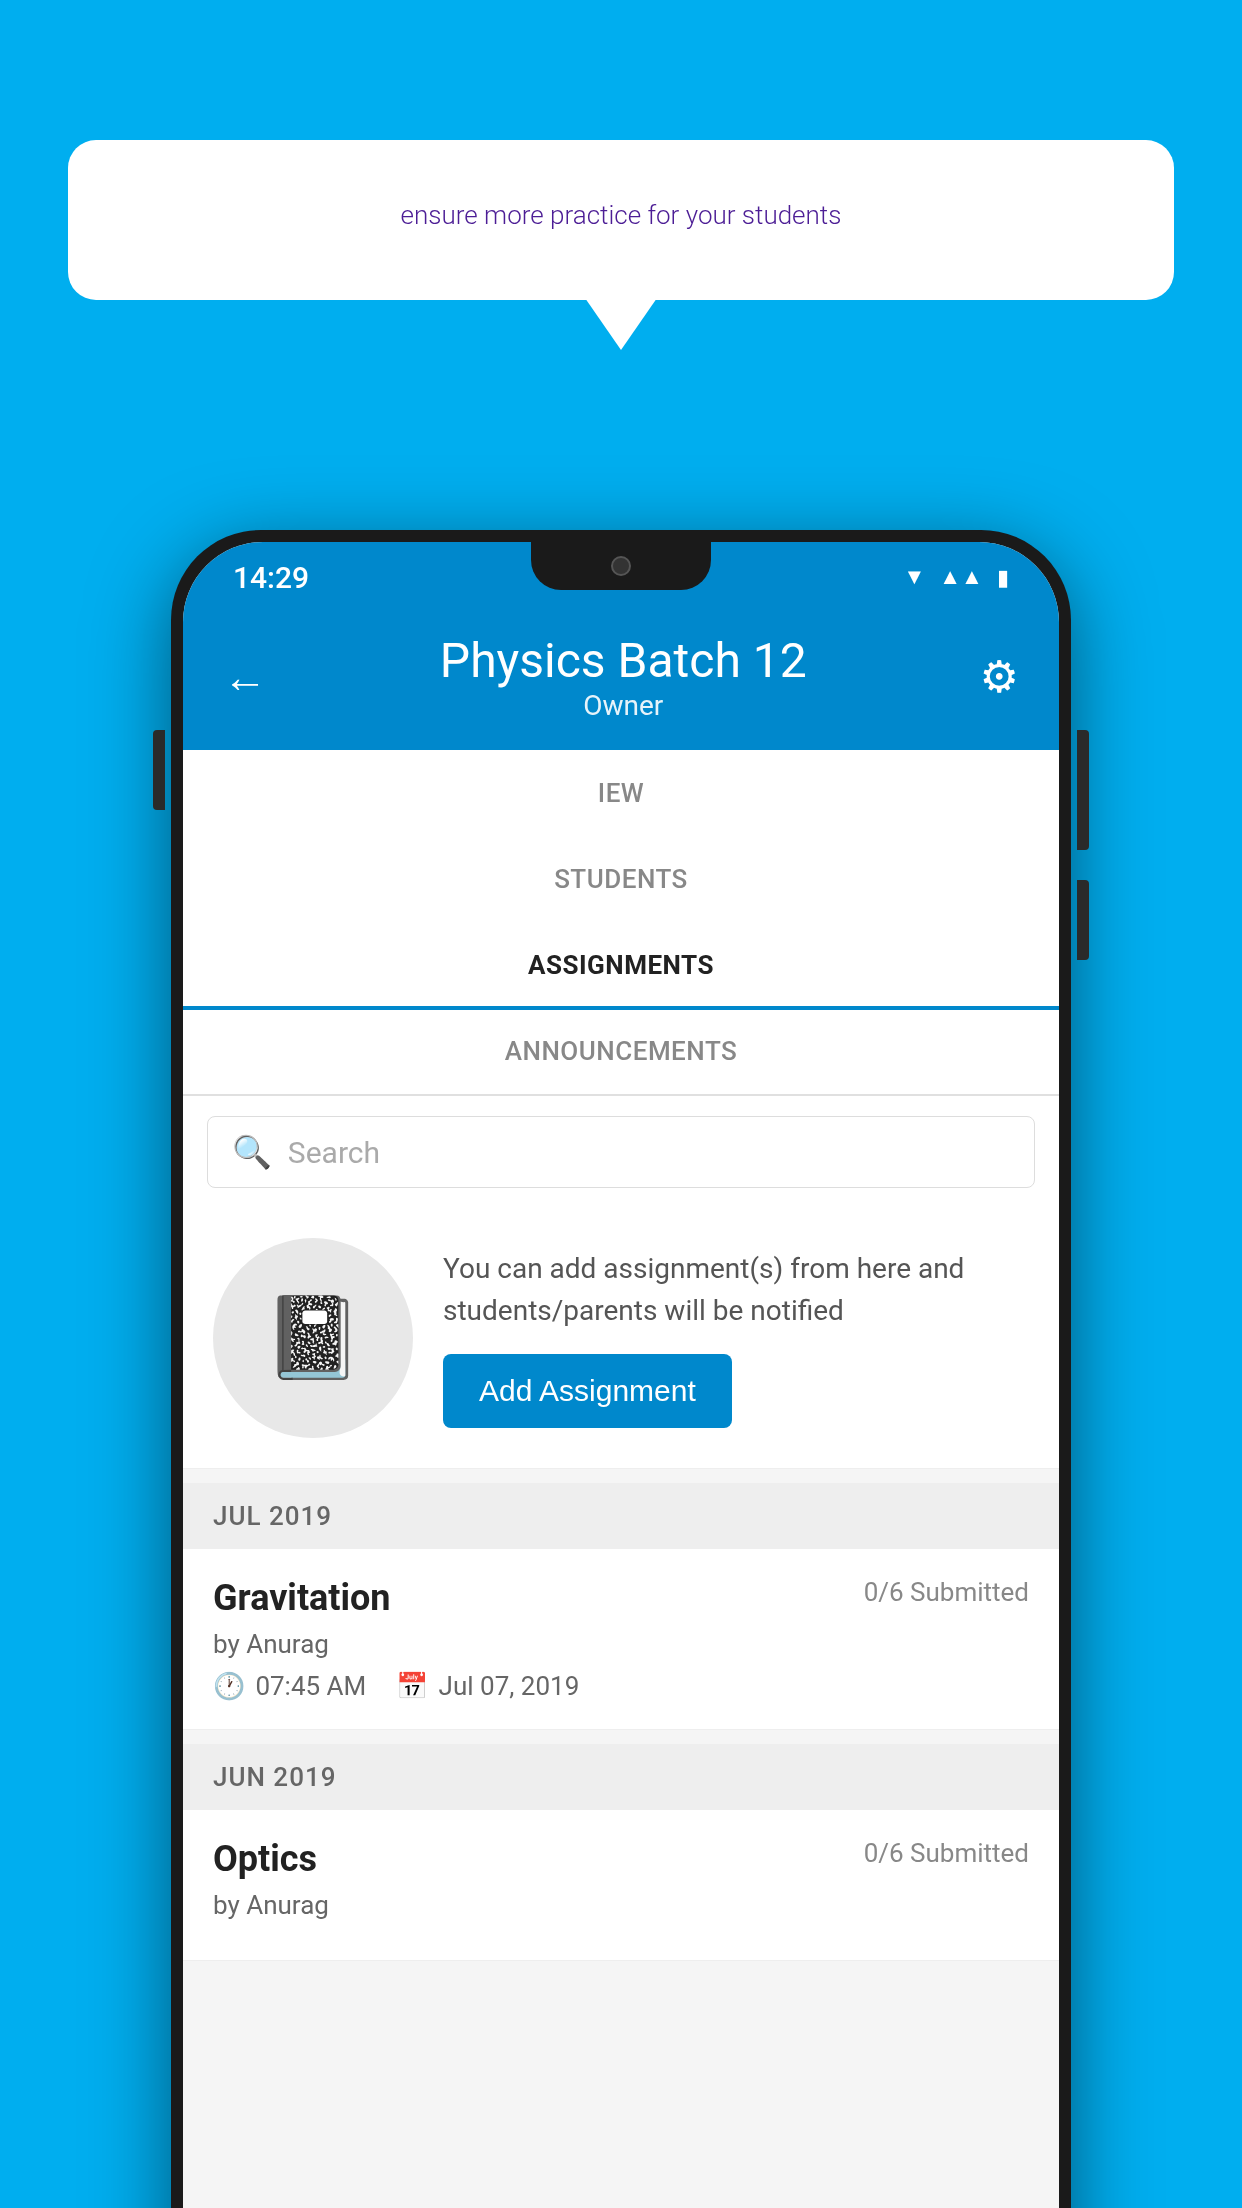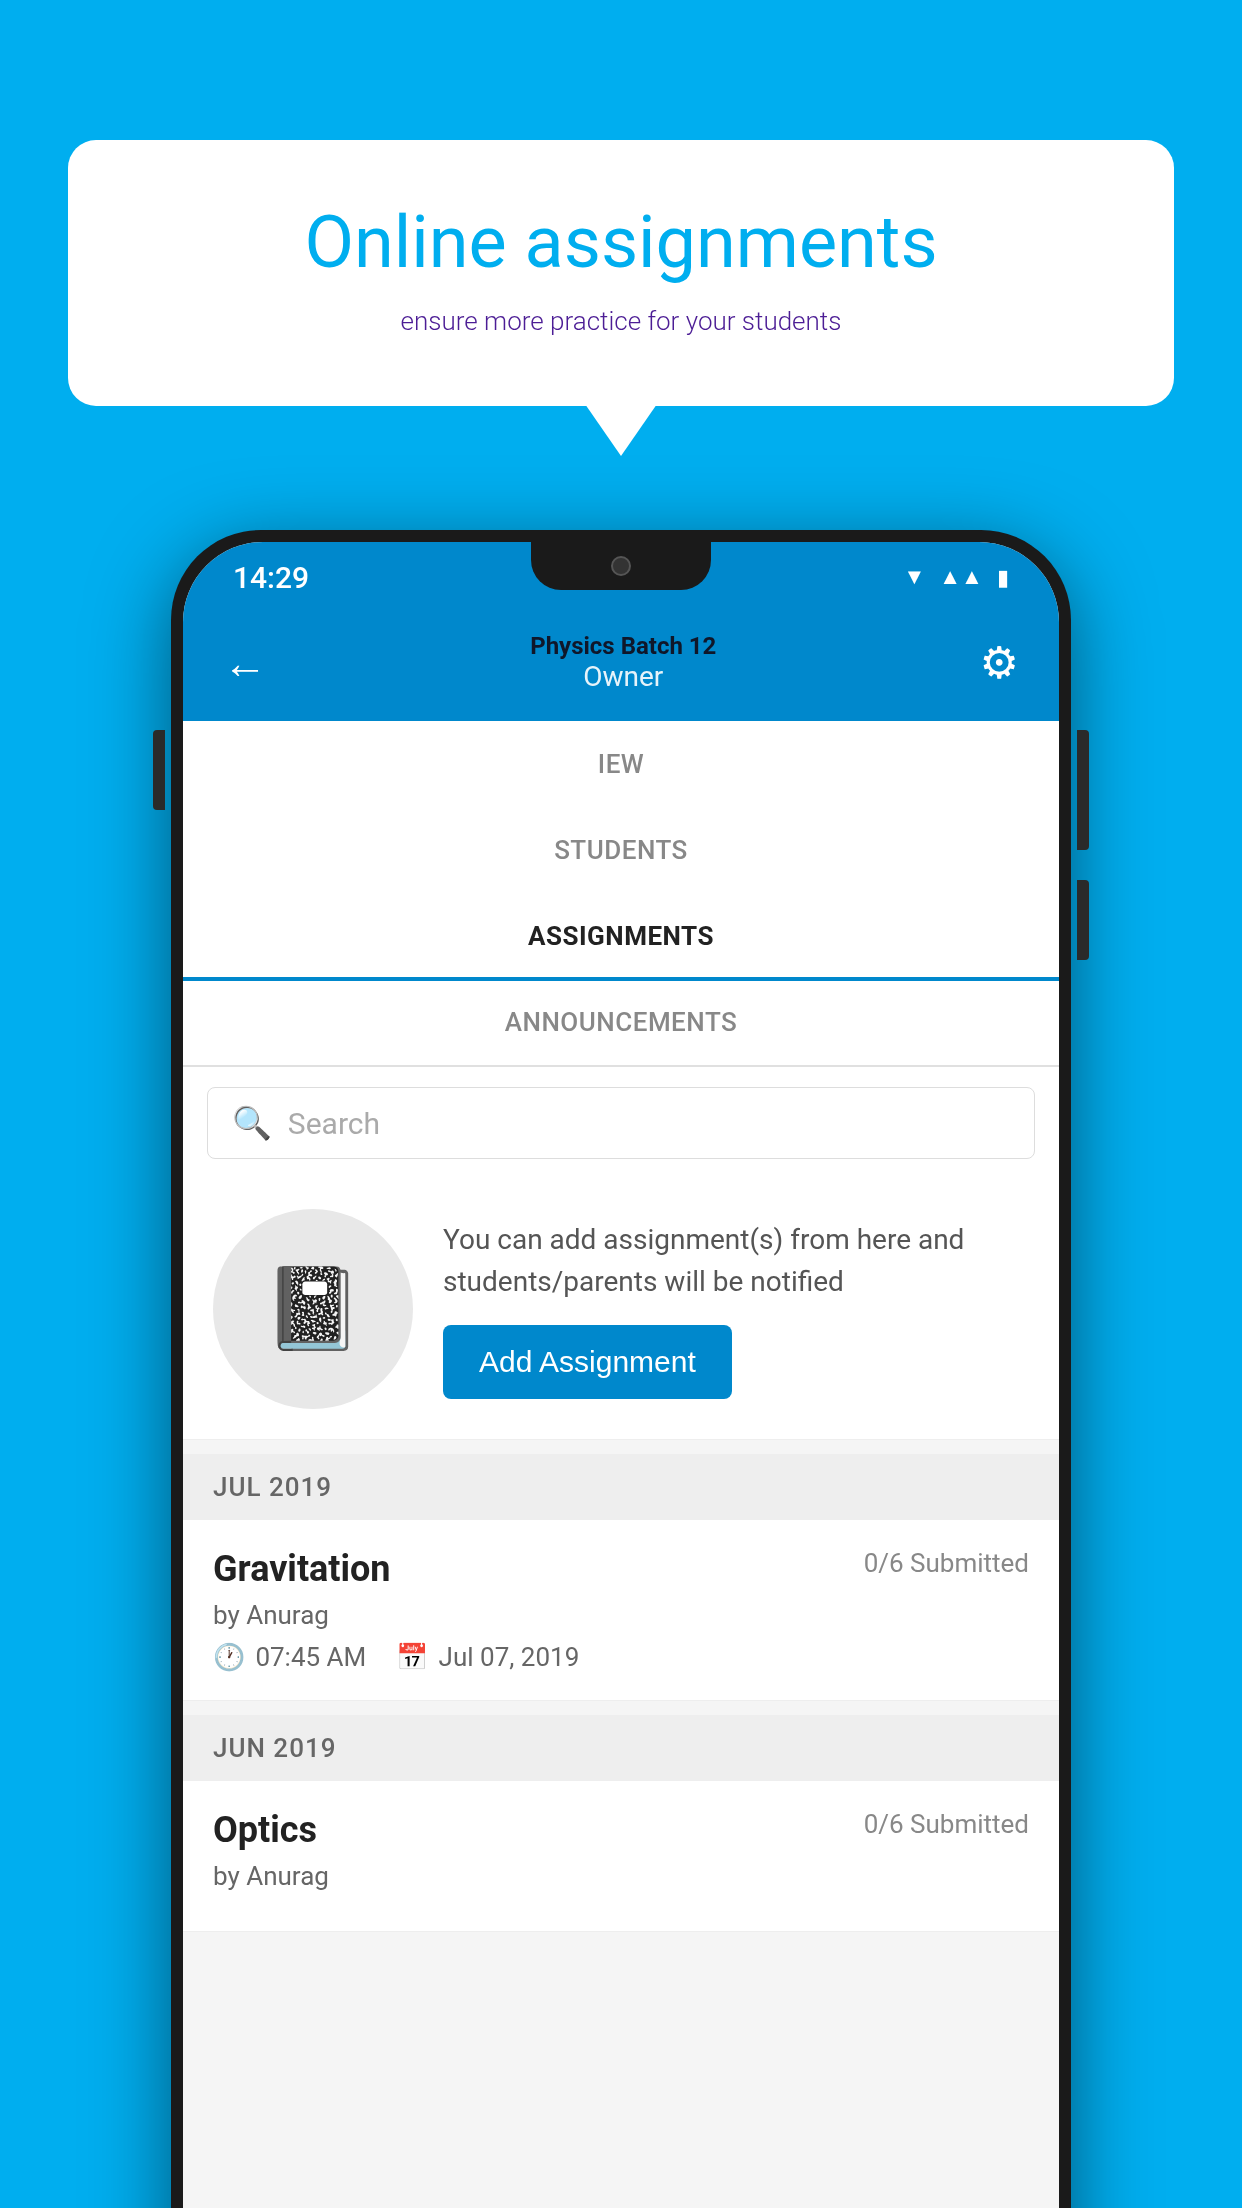--- a/index.html
+++ b/index.html
@@ -152,23 +152,23 @@
       font-size: 44px;
       cursor: pointer;
     }
 
     .header-center {
       text-align: center;
       flex: 1;
     }
 
     .header-title {
-      color: #0f172a;
-      font-size: 24px;
-      font-weight: 700;
+      color: #ffffff;
+      font-size: 48px;
+      font-weight: 400;
     }
 
     .header-subtitle {
       color: rgba(255,255,255,0.9);
       font-size: 28px;
       font-weight: 400;
     }
 
     .header-settings {
       color: white;
@@ -373,21 +373,20 @@
       height: 80px;
       background: #2a2a2a;
       border-radius: 0 4px 4px 0;
     }
   </style>
 </head>
 <body>
 
 <div class="speech-bubble-area">
   <div class="speech-bubble">
-    <div class="bubble-title">Online assignments</div>
     <div class="bubble-subtitle">ensure more practice for your students</div>
   </div>
 </div>
 
 <div class="phone">
   <div class="phone-side-btn-left"></div>
   <div class="phone-side-btn-right"></div>
   <div class="phone-side-btn-right2"></div>
 
   <div class="phone-inner">

